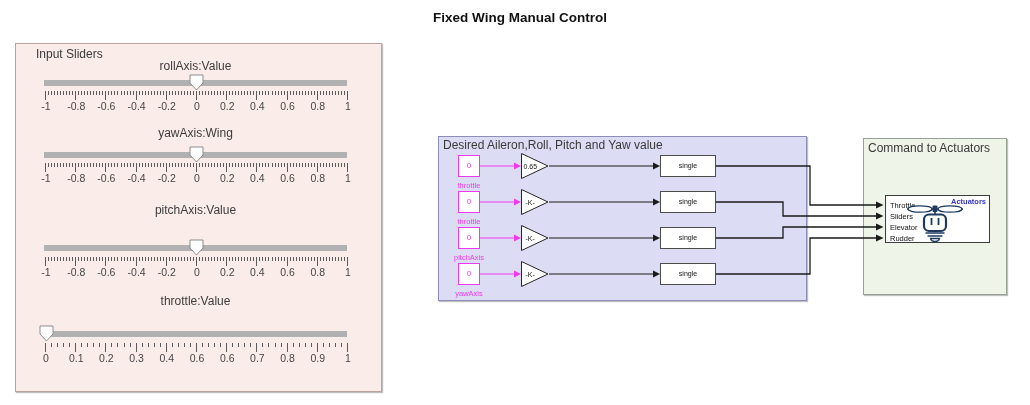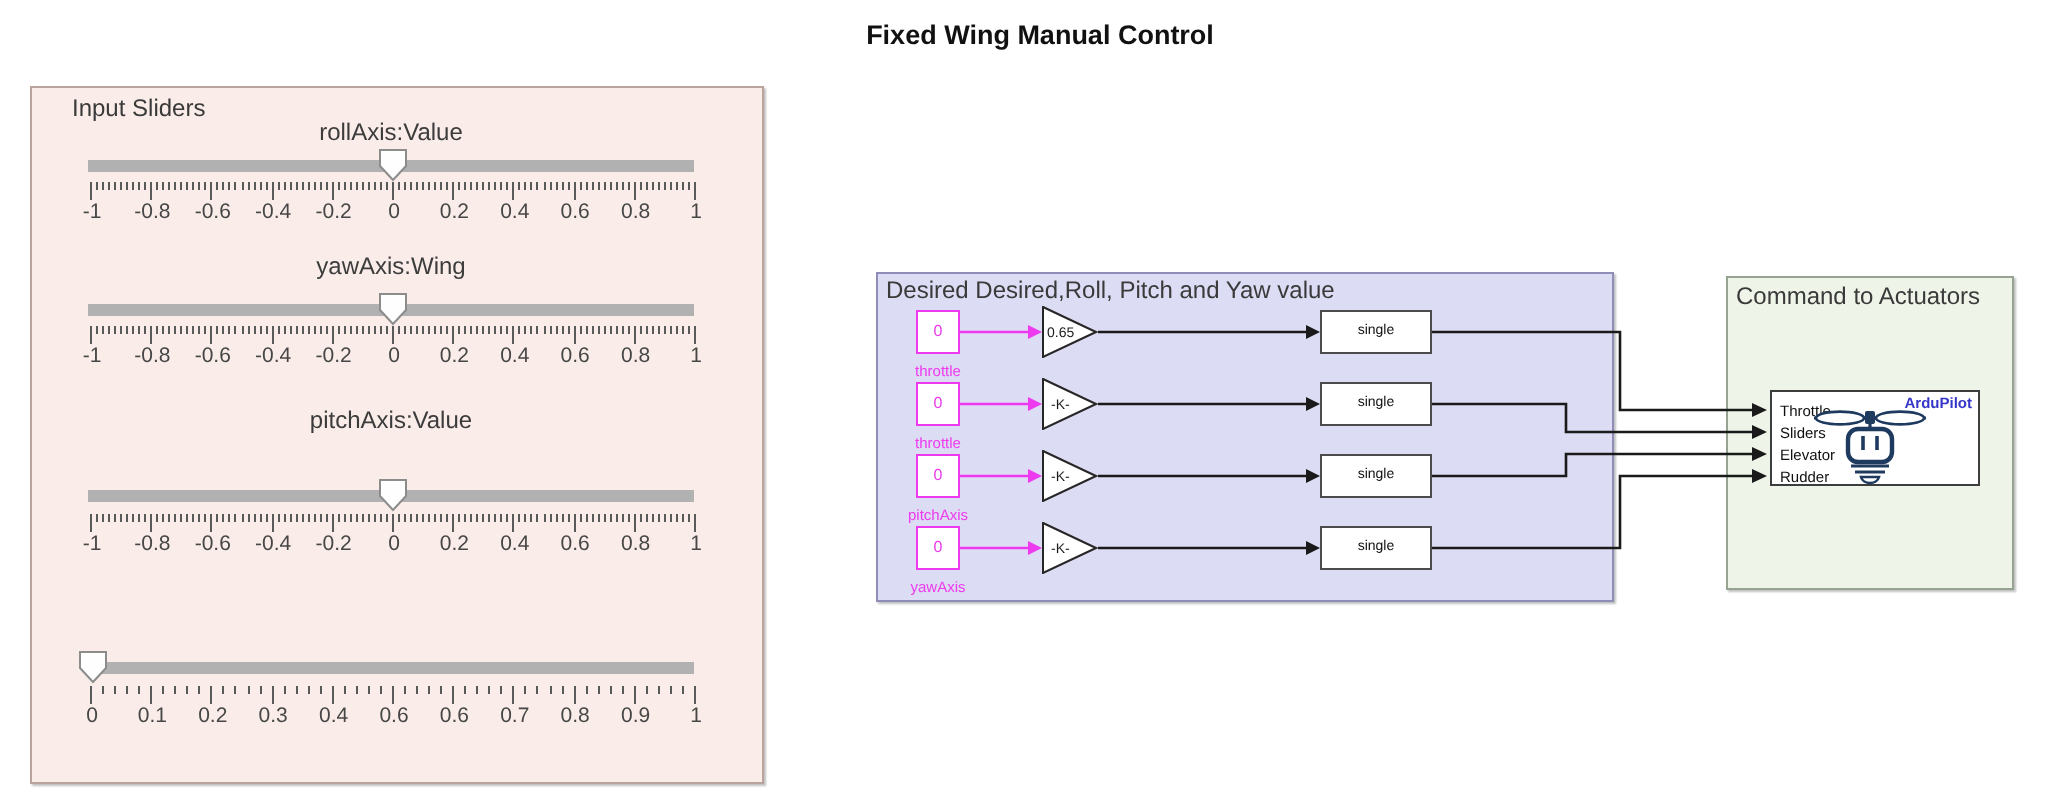--- a/index.html
+++ b/index.html
@@ -426,20 +426,21 @@
       <span style="left: 90.6px;">-0.4</span>
       <span style="left: 120.8px;">-0.2</span>
       <span style="left: 151px;">0</span>
       <span style="left: 181.2px;">0.2</span>
       <span style="left: 211.4px;">0.4</span>
       <span style="left: 241.6px;">0.6</span>
       <span style="left: 271.8px;">0.8</span>
       <span style="left: 302px;">1</span>
     </div>
 
+  <div class="slider-label" style="top:294px">throttle:Value</div>
   <div class="track" style="top:331px"></div>
   <div class="thumb" style="left:39px;top:325px">
     <svg width="15" height="17">
         <path d="M1,1 H14 V9 L7.5,16 L1,9 Z" fill="#fefefe" stroke="#8c8c8c"></path>
       </svg>
   </div>
   <div class="ticks" style="top:343px">
       <i class="major" style="left: 0px;"></i>
       <i style="left: 6.04px;"></i>
       <i style="left: 12.08px;"></i>
@@ -500,21 +501,21 @@
       <span style="left: 120.8px;">0.4</span>
       <span style="left: 151px;">0.6</span>
       <span style="left: 181.2px;">0.6</span>
       <span style="left: 211.4px;">0.7</span>
       <span style="left: 241.6px;">0.8</span>
       <span style="left: 271.8px;">0.9</span>
       <span style="left: 302px;">1</span>
     </div>
 
   <div class="panel desired-panel"></div>
-  <div class="panel-title" style="left:443px;top:138px">Desired Desired,Roll, Pitch and Yaw value</div>
+  <div class="panel-title" style="left:443px;top:138px">Desired Aileron,Roll, Pitch and Yaw value</div>
 
   <div class="const-block" style="top:155px">0</div>
   <div class="const-label" style="top:181px">throttle</div>
   <svg class="gain" style="top:153px" width="28" height="26">
     <polygon points="0.5,0.5 27,13 0.5,25.5" fill="#fff" stroke="#262626"></polygon>
     <text x="2.5" y="15.5">0.65</text>
   </svg>
   <div class="single-block" style="top:155px">single</div>
 
   <div class="const-block" style="top:191px">0</div>
@@ -538,21 +539,21 @@
   <svg class="gain" style="top:261px" width="28" height="26">
     <polygon points="0.5,0.5 27,13 0.5,25.5" fill="#fff" stroke="#262626"></polygon>
     <text x="4.5" y="15.5">-K-</text>
   </svg>
   <div class="single-block" style="top:263px">single</div>
 
   <div class="panel command-panel"></div>
   <div class="panel-title" style="left:868px;top:141px">Command to Actuators</div>
 
   <div class="ardu-block"></div>
-  <div class="ardu-name">ArduPilot</div>
+  <div class="ardu-name">Actuators</div>
   <div class="port-label" style="top:200.5px">Throttle</div>
   <div class="port-label" style="top:211.5px">Sliders</div>
   <div class="port-label" style="top:222.5px">Elevator</div>
   <div class="port-label" style="top:233.5px">Rudder</div>
 
   <svg class="abs" style="left:903px;top:201px" width="66" height="44">
     <g stroke="#1e3a5f" fill="none">
       <line x1="4" y1="8" x2="60" y2="8" stroke-width="1.4"></line>
       <ellipse cx="17" cy="8" rx="12" ry="3.2" fill="#fff" stroke-width="1.3"></ellipse>
       <ellipse cx="47" cy="8" rx="12" ry="3.2" fill="#fff" stroke-width="1.3"></ellipse>

